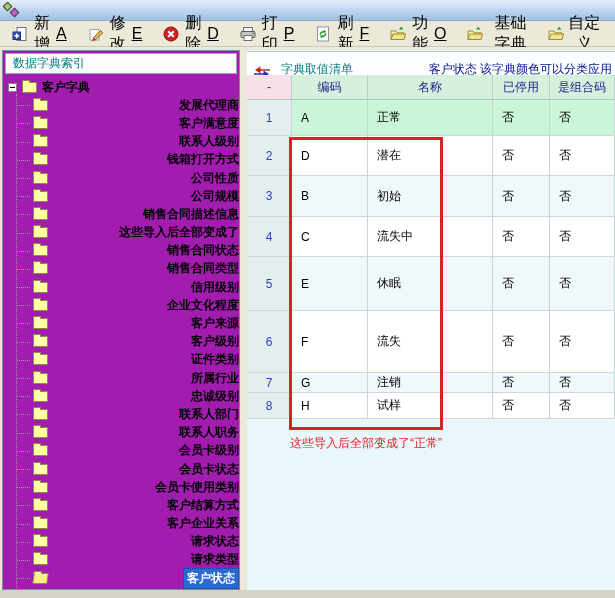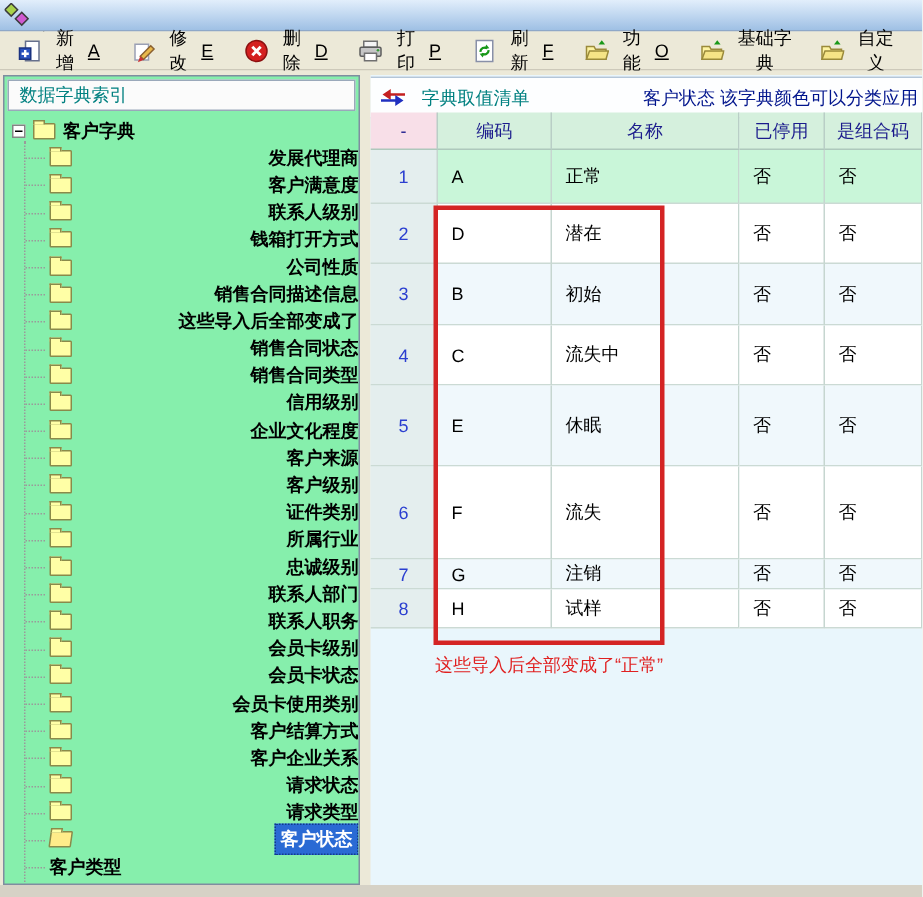--- a/index.html
+++ b/index.html
@@ -11,31 +11,31 @@
   .titlebar{position:absolute;top:0;left:0;right:0;height:21px;
     background:linear-gradient(180deg,#e2eefb 0%,#bdd5ef 55%,#9fc0e4 100%);
     display:flex;align-items:center;padding-left:3px;border-bottom:1px solid #8fa8c8;}
   .titlebar .t-ico{width:17px;height:16px;margin-right:4px;flex:none;}
   .titlebar .t-text{color:#14141e;font-weight:bold;margin-top:34px;}
 
   
   .toolbar{position:absolute;top:21px;left:0;right:0;height:26px;background:#ece9d8;
     display:flex;align-items:center;padding:0 6px;border-bottom:1px solid #cdc9ba;}
   .tb-btn{display:flex;align-items:center;gap:4px;background:transparent;border:1px solid transparent;
-    padding:2px 5px;margin-right:9px;font-family:inherit;font-size:12px;color:#000;cursor:default;}
+    padding:2px 5px;margin-right:9px;font-family:inherit;font-size:16px;color:#000;cursor:default;}
   .tb-btn .tb-ico{width:16px;height:16px;flex:none;display:inline-block;}
   .tb-key{text-decoration:underline;}
   .tb-right{margin-left:auto;display:flex;}
   .tb-right .tb-btn{margin-right:2px;}
 
   
   .main{position:absolute;top:47px;left:0;right:0;height:543px;background:#ece9d8;}
 
   
-  .sidebar{position:absolute;left:2px;top:3px;width:238px;height:540px;background:#86efac;
+  .sidebar{position:absolute;left:2px;top:3px;width:238px;height:540px;background:#a21caf;
     border:1px solid #7f8da0;overflow:hidden;}
   .sidebar-header{position:absolute;top:2px;left:2px;right:2px;height:21px;background:#fbfbfb;
     border:1px solid #9aa8ba;color:#008080;line-height:19px;padding-left:7px;}
   .tree{position:absolute;top:27px;left:0;right:0;bottom:0;overflow:hidden;font-weight:bold;}
   .tree::before{content:"";position:absolute;left:13px;top:16px;height:520px;border-left:1px dotted #9a9a9a;}
   .tree-item{position:relative;height:18.2px;display:flex;align-items:center;white-space:nowrap;}
   .tree-item.root{padding-left:5px;}
   .tree-item.child{padding-left:30px;justify-content:space-between;}
   .tree-item.child::before{content:"";position:absolute;left:14px;top:9px;width:13px;border-top:1px dotted #9a9a9a;}
   .expand-box{width:9px;height:9px;background:#fff;border:1px solid #848484;position:relative;margin-right:5px;flex:none;}
@@ -44,21 +44,21 @@
     position:relative;margin-right:5px;flex:none;}
   .folder::before{content:"";position:absolute;left:-1px;top:-3px;width:6px;height:2px;
     background:#ffffa6;border:1px solid #8a8a4a;border-bottom:none;}
   .folder.open{transform:skewX(-8deg);background:#ffec8a;}
   .tlabel{color:#000;}
   .tlabel.sel{background:#2a6ad4;color:#fff;padding:1px 3px;border:1px dotted #123a8a;}
 
   
   .right-panel{position:absolute;left:247px;top:3px;width:368px;height:540px;background:#e9f6fc;overflow:hidden;}
   .panel-header{position:absolute;top:1px;left:0;right:0;height:28px;background:#fdfeff;
-    border-top:1px solid #b4c6d8;border-bottom:1px solid #c2d0de;display:flex;align-items:center;padding:0 3px 0 6px;}
+    border-top:1px solid #b4c6d8;border-bottom:1px solid #c2d0de;display:flex;align-items:flex-end;padding:0 3px 0 6px;}
   .panel-header .ph-ico{width:18px;height:12px;margin-right:10px;flex:none;}
   .panel-title{color:#008080;}
   .panel-note{margin-left:auto;color:#00148c;}
 
   
   .grid{position:absolute;top:25px;left:0;width:368px;}
   .hrow{display:flex;height:25px;}
   .hcell{background:#d5f0dd;color:#1b1b8c;display:flex;align-items:center;justify-content:center;
     border-right:1px solid #b9cec6;border-bottom:1px solid #aec8bc;}
   .hcell.pink{background:#f8dfe8;}
@@ -225,20 +225,24 @@
             <div class="tree-item child">
               <span class="folder"></span>
               <span class="tlabel">钱箱打开方式</span>
             </div>
 
             <div class="tree-item child">
               <span class="folder"></span>
               <span class="tlabel">公司性质</span>
             </div>
 
+            <div class="tree-item child">
+              <span class="folder"></span>
+              <span class="tlabel">公司规模</span>
+            </div>
 
             <div class="tree-item child">
               <span class="folder"></span>
               <span class="tlabel">销售合同描述信息</span>
             </div>
 
             <div class="tree-item child">
               <span class="folder"></span>
               <span class="tlabel">这些导入后全部变成了</span>
             </div>

